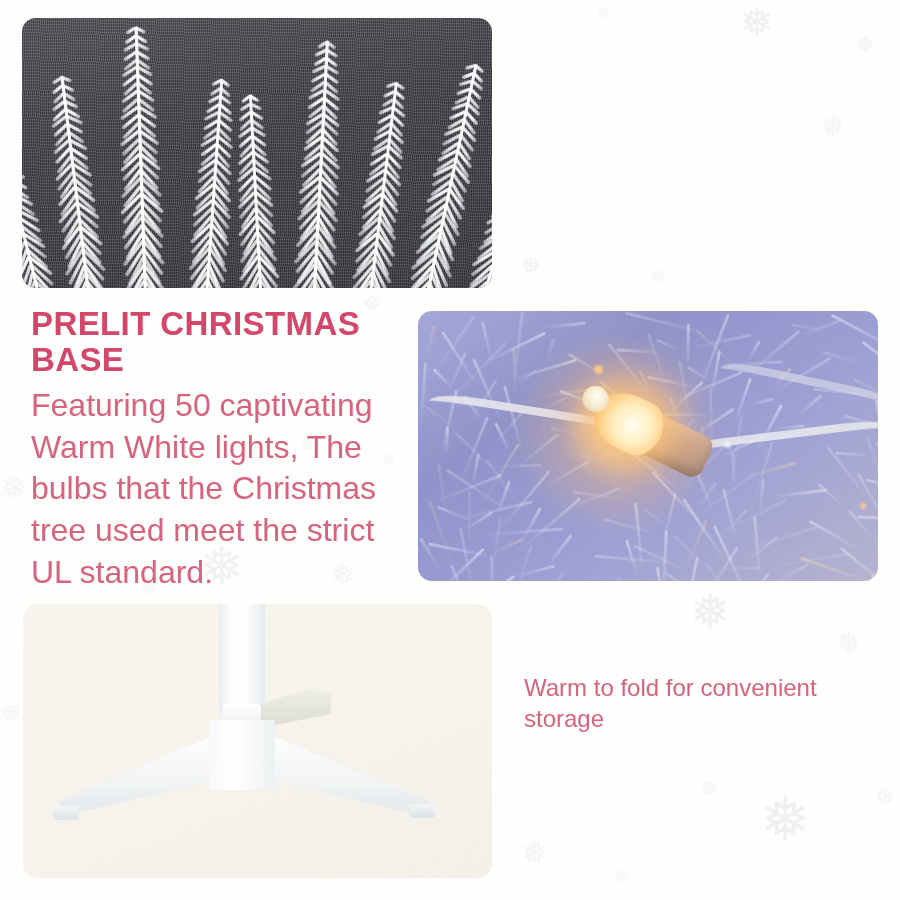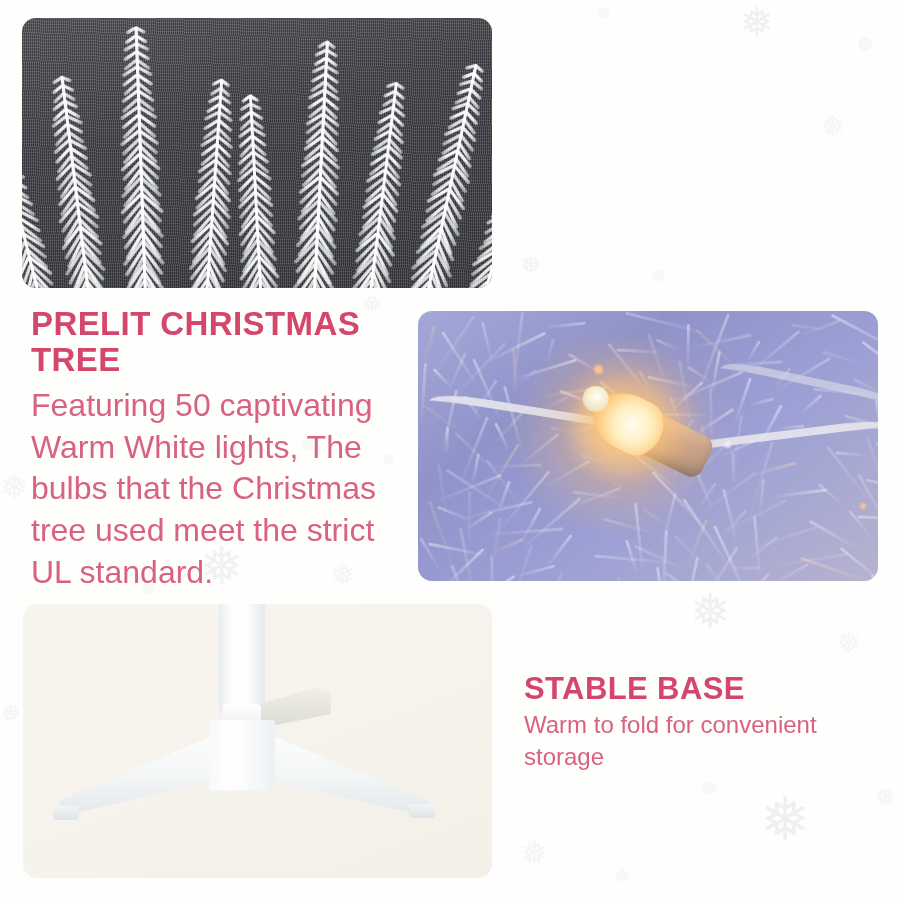--- a/index.html
+++ b/index.html
@@ -1064,22 +1064,21 @@
     <div class="leg leg-right"></div>
     <div class="hub"></div>
     <div class="foot" style="left:30px;top:202px;"></div>
     <div class="foot" style="left:386px;top:200px;"></div>
   </div>
 
   <div class="textblock" id="block-pvc">
   </div>
 
   <div class="textblock" id="block-prelit">
-    <h2 class="headline">PRELIT CHRISTMAS TREE</h2>
+    <h2 class="headline">PRELIT CHRISTMAS BASE</h2>
     <p class="bodytext">Featuring 50 captivating Warm White lights, The bulbs that the Christmas tree used meet the strict UL standard.</p>
   </div>
 
   <div class="textblock" id="block-base">
-    <h2 class="headline">STABLE BASE</h2>
     <p class="bodytext">Warm to fold for convenient storage</p>
   </div>
 
 </div>
 
 </body></html>

